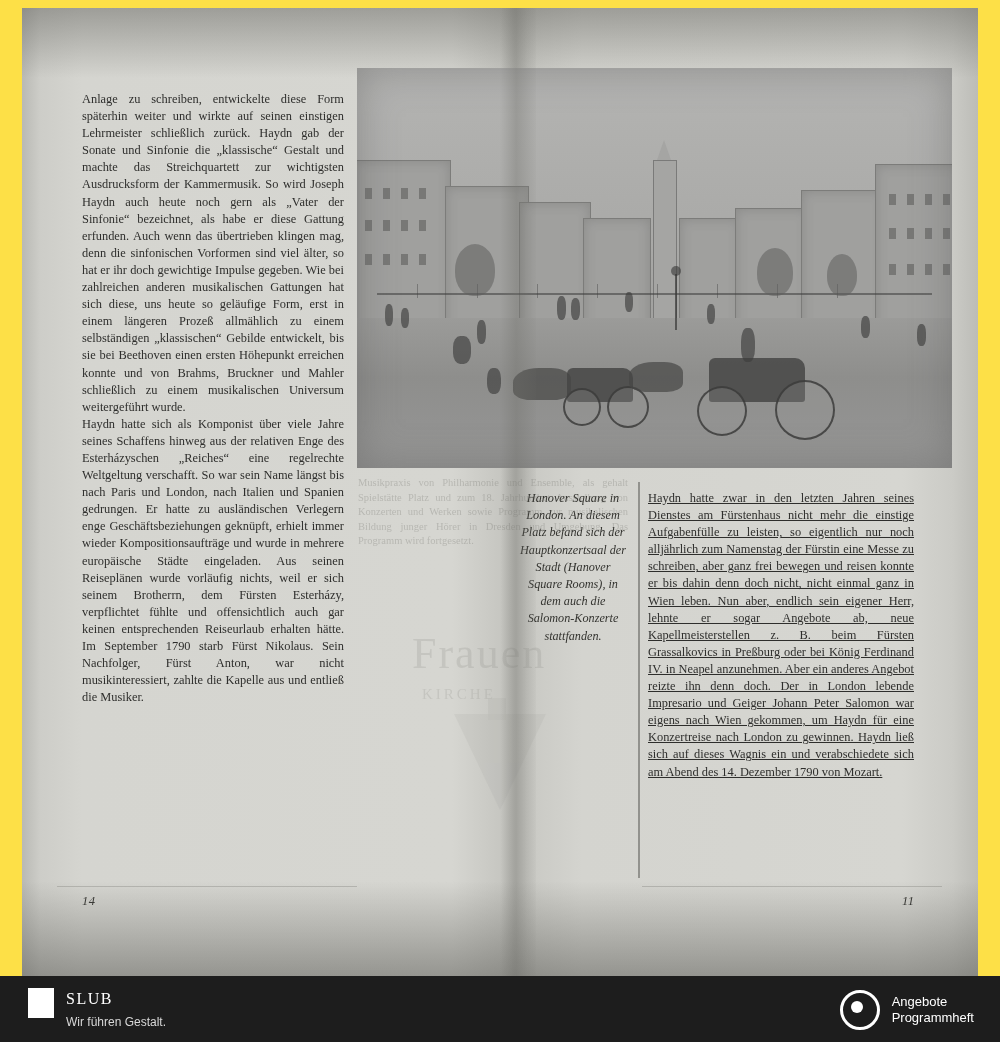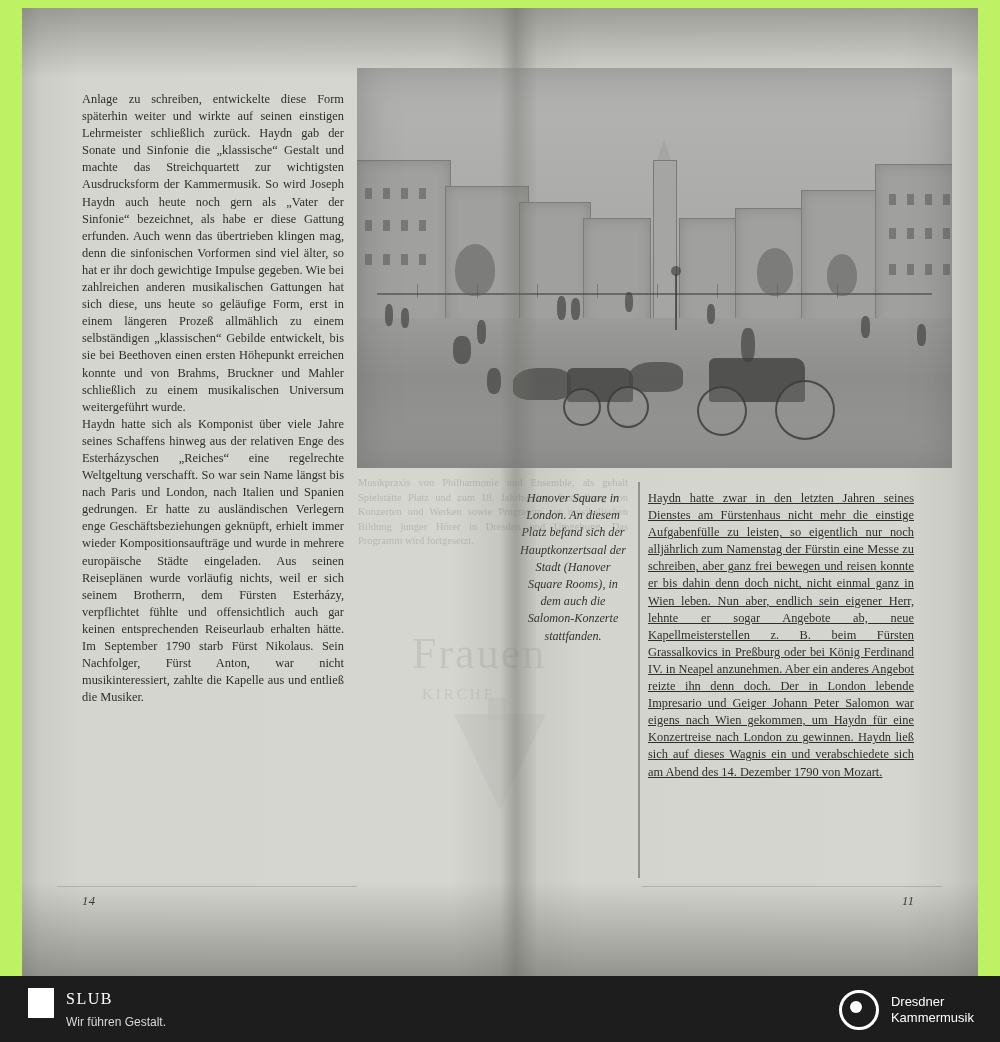--- a/index.html
+++ b/index.html
@@ -10,21 +10,21 @@
   body {
     width: 1000px;
     height: 1042px;
     overflow: hidden;
     font-family: "Liberation Serif", serif;
   }
   .scan {
     position: relative;
     width: 1000px;
     height: 1042px;
-    background: #bef264;
+    background: #fde047;
   }
   
   .page-area {
     position: absolute;
     left: 22px;
     top: 8px;
     width: 956px;
     height: 968px;
     background: #cfcfcb;
   }
@@ -495,19 +495,19 @@
     <div class="slub">
       <div class="slub-mark"></div>
       <div class="slub-text">
         <div class="slub-name">SLUB</div>
         <div class="slub-claim">Wir führen Gestalt.</div>
       </div>
     </div>
     <div class="dp">
       <div class="dp-mark"></div>
       <div class="dp-text">
-        <div>Dresdner</div>
-        <div>Kammermusik</div>
+        <div>Angebote</div>
+        <div>Programmheft</div>
       </div>
     </div>
   </div>
 
 </div>
 
 </body></html>

